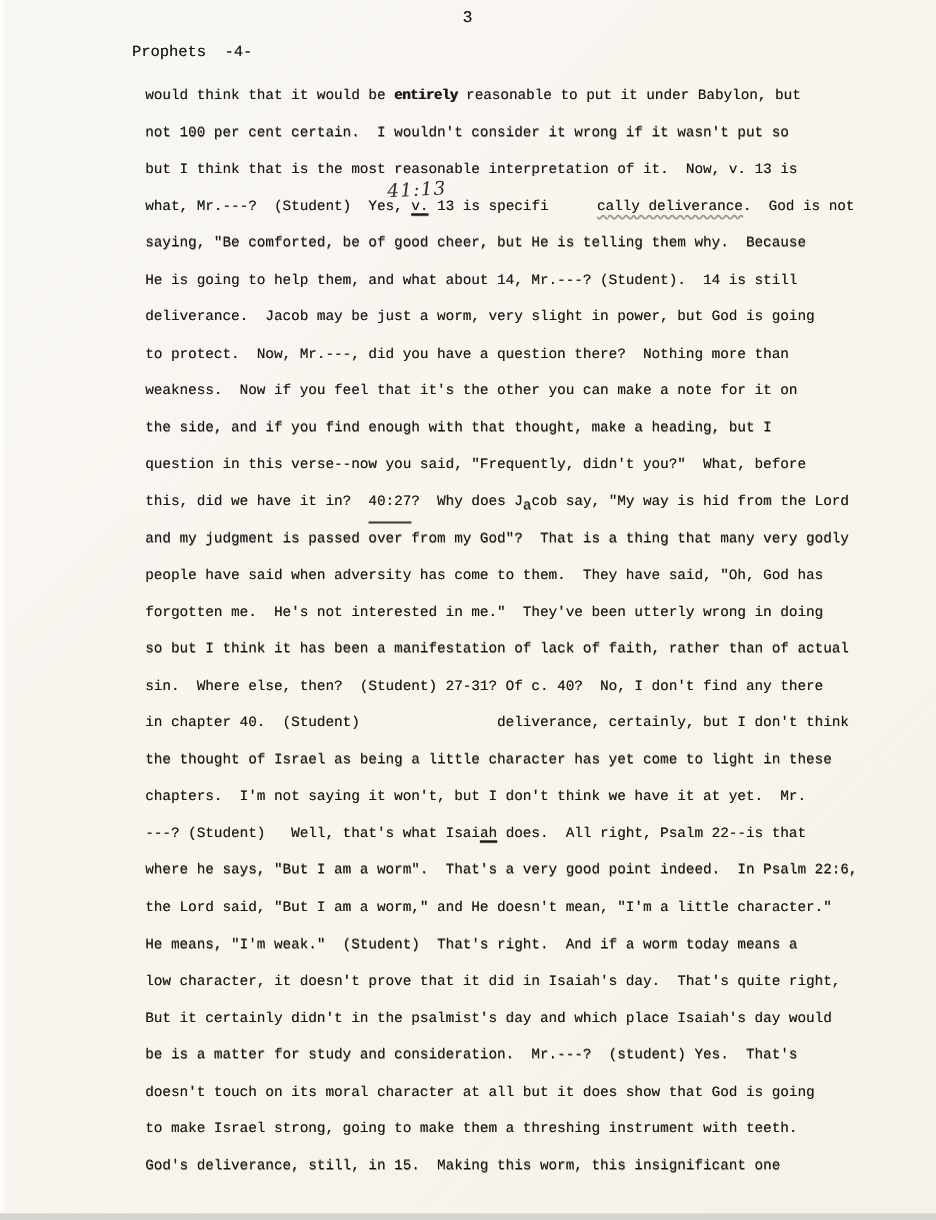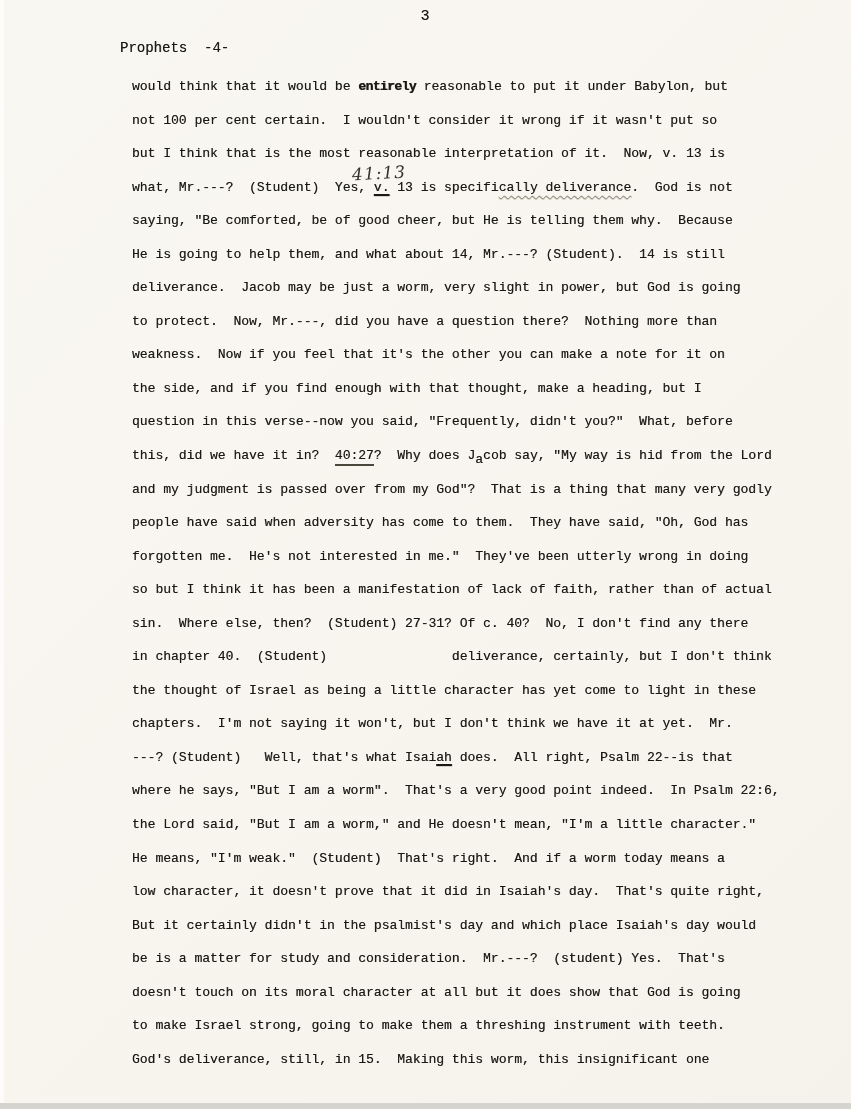--- a/index.html
+++ b/index.html
@@ -59,28 +59,29 @@
     letter-spacing: -0.6px;
     text-shadow: 0.6px 0 0 rgba(25,24,16,0.8);
   }
   .seg-u {
     text-decoration: underline;
     text-underline-offset: 3px;
     text-decoration-thickness: 1.5px;
   }
   .seg-hu {
     border-bottom: 2px solid #4a473d;
-    padding-bottom: 1px;
+    padding-bottom: 11px;
   }
   .seg-wavy {
     text-decoration: underline;
     text-decoration-style: wavy;
     text-decoration-color: #9a9382;
     text-decoration-thickness: 1px;
     text-underline-offset: 4px;
+    margin-left: 44px;
   }
   .seg-sub {
     position: relative;
     top: 4px;
   }
   .annotation {
     position: absolute;
     top: 163px;
     left: 352px;
     font-family: "DejaVu Serif", serif;

